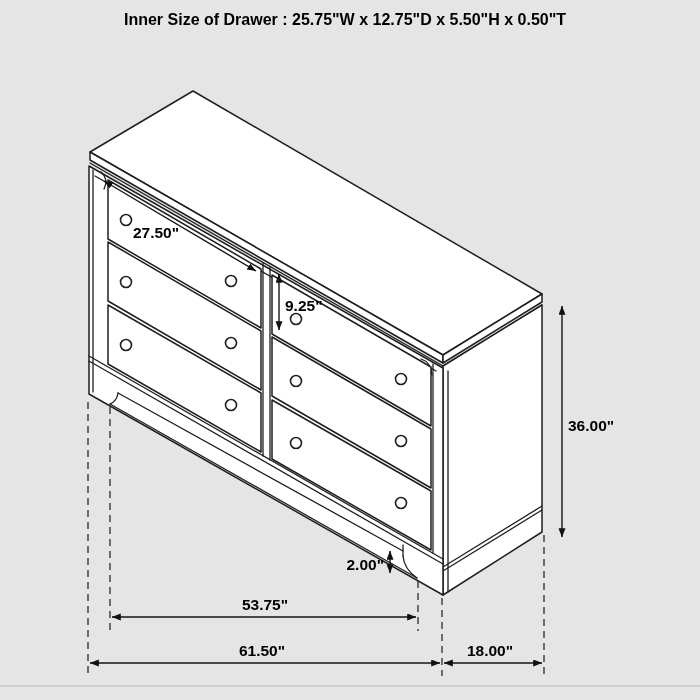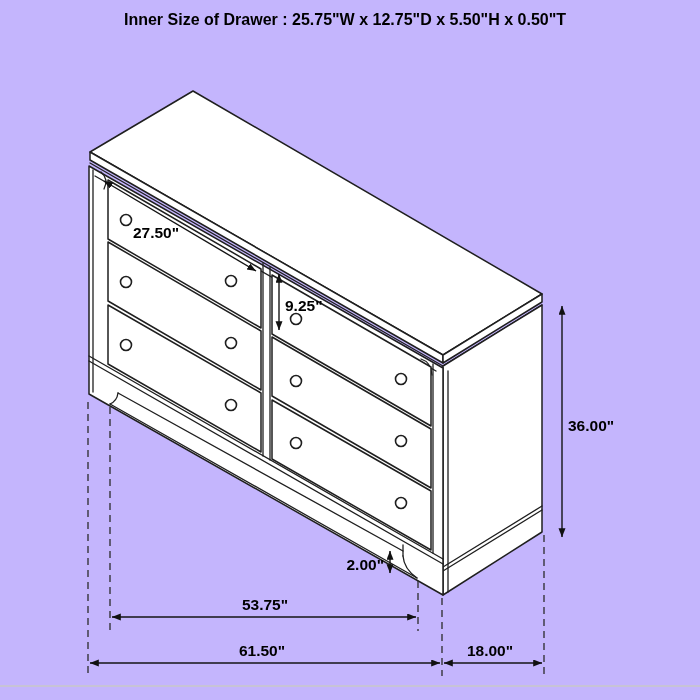--- a/index.html
+++ b/index.html
@@ -1,17 +1,17 @@
 <!DOCTYPE html>
 <html><head>
 <meta charset="utf-8">
 <style>
   html,body{margin:0;padding:0;background:#ffffff;}
   .page{
-    position:relative;width:700px;height:700px;background:#c4b5fd;overflow:hidden;
+    position:relative;width:700px;height:700px;background:#e5e5e5;overflow:hidden;
     font-family:"Liberation Sans", sans-serif;
   }
   svg{display:block;}
   .fur{stroke:#1f1f1f;stroke-width:1.5;fill:none;stroke-linejoin:round;stroke-linecap:round;}
   .fur-fill{fill:#ffffff;}
   .thin{stroke-width:1.3;}
   .dimline{stroke:#141414;stroke-width:1.4;fill:none;}
   .extline{stroke:#2b2b2b;stroke-width:1.3;fill:none;stroke-dasharray:7 5;}
   .dimtext{fill:#000000;font-family:"Liberation Sans", sans-serif;font-size:15.5px;font-weight:bold;}
   .titletext{fill:#000000;font-family:"Liberation Sans", sans-serif;font-size:16px;font-weight:bold;}

